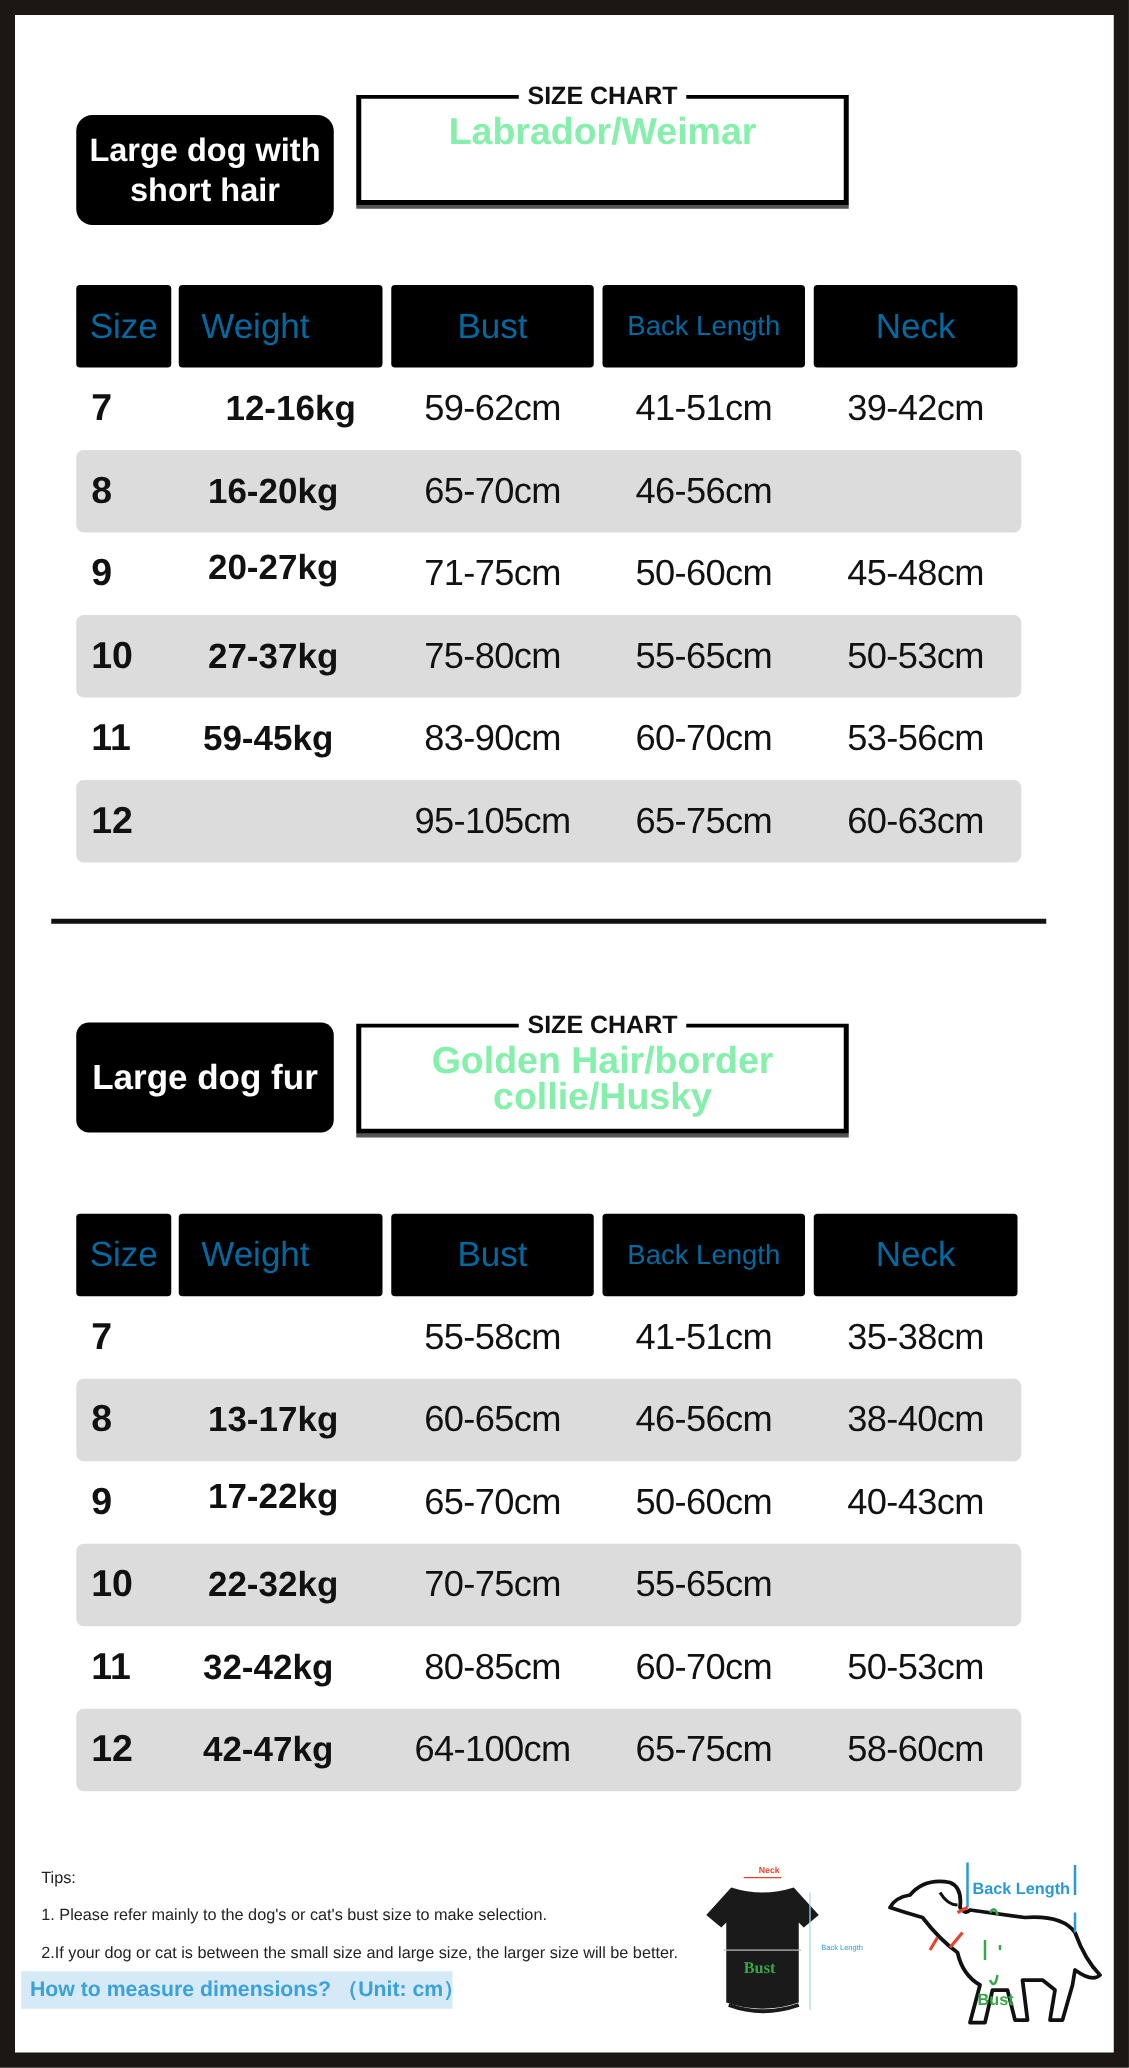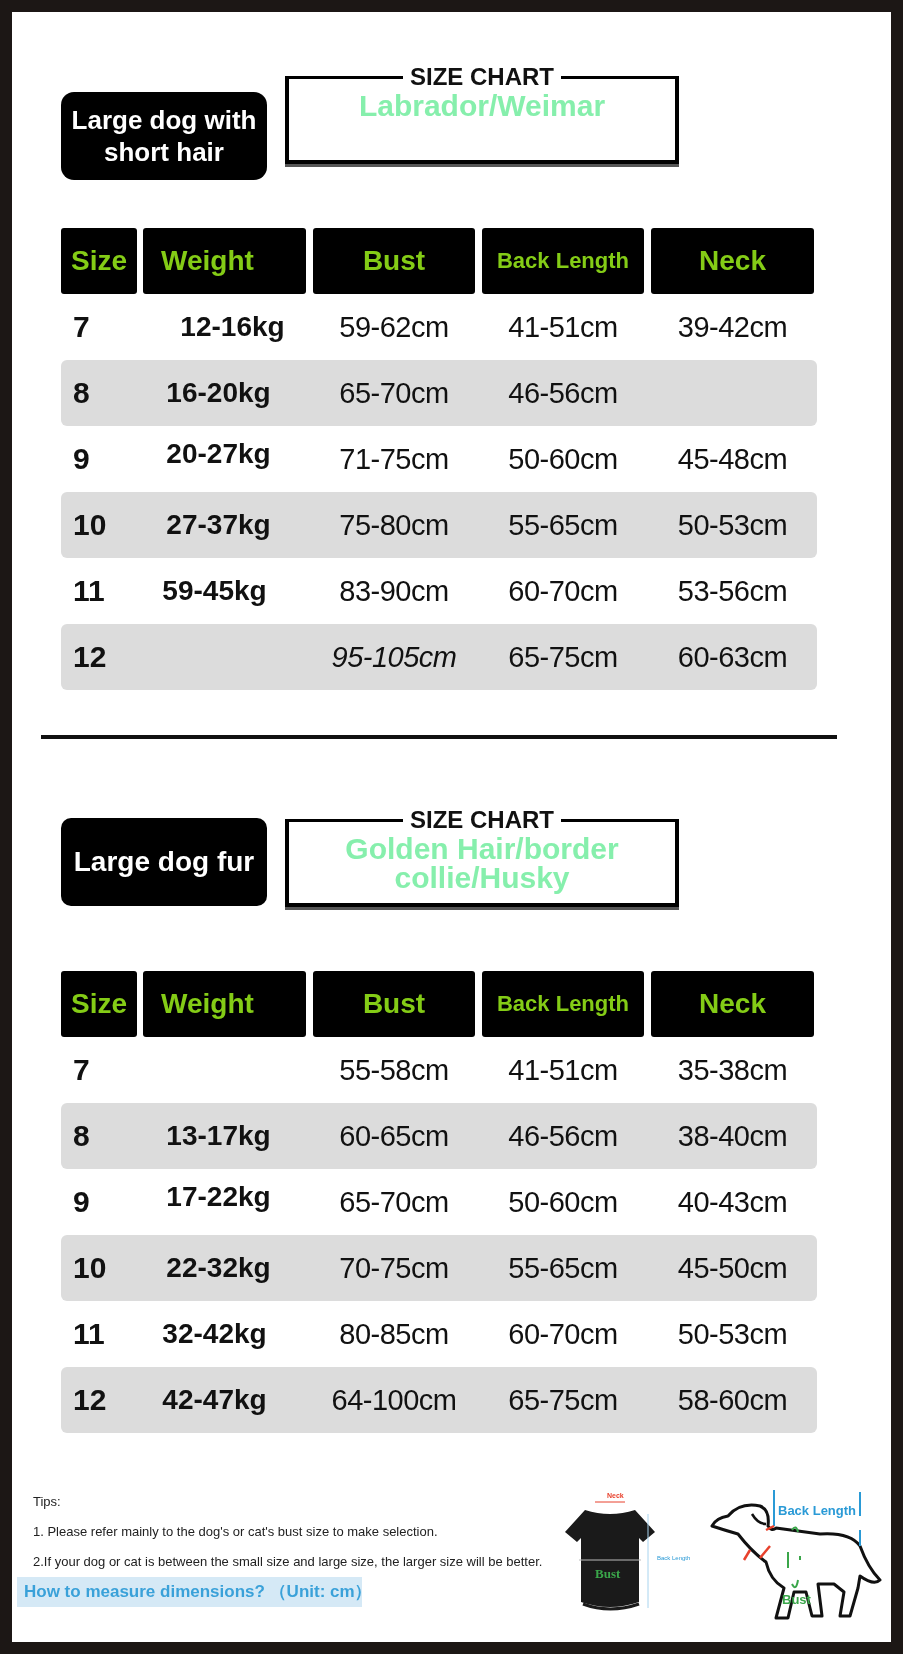--- a/index.html
+++ b/index.html
@@ -11,29 +11,29 @@
     color: #fff; font-weight: bold; display: flex; align-items: center; justify-content: center; text-align: center; line-height: 32px; }
   .cat-badge span { display: block; }
   .cat-badge.b1 { top: 92px; font-size: 26px; border-radius: 13px; }
   .cat-badge.b2 { top: 818px; font-size: 28px; }
 
   .chart-box { position: absolute; left: 285px; width: 394px; height: 88px; border: 4px solid #000; border-top-width: 3px;
     box-shadow: 0 3px 0 #555; text-align: center; }
   .chart-box.c1 { top: 76px; }
   .chart-box.c2 { top: 819px; }
   .chart-box .legend { position: absolute; top: -17px; left: 50%; transform: translateX(-50%); background: #fff; padding: 0 7px;
-    font-size: 24px; font-weight: bold; letter-spacing: 0px; line-height: 30px; white-space: nowrap; color: #111; }
+    font-size: 20px; font-weight: bold; letter-spacing: 0px; line-height: 30px; white-space: nowrap; color: #111; }
   .chart-box .breeds { position: absolute; top: 12px; left: 0; right: 0; font-size: 30px; font-weight: bold; line-height: 29px; color: #86efac; }
   .chart-box .breeds span { display: block; }
 
   .size-table { position: absolute; left: 61px; width: 756px; }
   .size-table.t1 { top: 228px; }
   .size-table.t2 { top: 971px; }
   .thead { position: relative; height: 66px; }
-  .th { position: absolute; top: 0; height: 66px; background: #000; border-radius: 3px; color: #84cc16; font-weight: bold;
+  .th { position: absolute; top: 0; height: 66px; background: #000; border-radius: 3px; color: #0369a1; font-weight: normal;
     display: flex; align-items: center; justify-content: center; font-size: 28px; }
   .th.small { font-size: 22px; }
   .tbody { position: relative; }
   .tr { position: relative; height: 66px; }
   .tr.alt { background: #dcdcdc; border-radius: 6px; }
   .td { position: absolute; top: 0; height: 66px; display: flex; align-items: center; justify-content: center; font-size: 29px; color: #111; }
   .td.size { font-weight: bold; justify-content: flex-start; padding-left: 12px; font-size: 30px; }
   .td.weight { font-weight: bold; font-size: 28px; }
   .td.cm { font-family: "Liberation Sans Narrow", "Liberation Sans", sans-serif; letter-spacing: -0.5px; }
 
@@ -103,21 +103,21 @@
     </div>
     <div class="tr">
       <div class="td size" style="left:0;width:76px;">11</div>
       <div class="td weight" style="left:72px;width:163px;">59-45kg</div>
       <div class="td cm" style="left:252px;width:162px;">83-90cm</div>
       <div class="td cm" style="left:421px;width:162px;">60-70cm</div>
       <div class="td cm" style="left:590px;width:163px;">53-56cm</div>
     </div>
     <div class="tr alt">
       <div class="td size" style="left:0;width:76px;">12</div>
-      <div class="td cm" style="left:252px;width:162px;font-style:italic;">95-105cm</div>
+      <div class="td cm" style="left:252px;width:162px;">95-105cm</div>
       <div class="td cm" style="left:421px;width:162px;">65-75cm</div>
       <div class="td cm" style="left:590px;width:163px;">60-63cm</div>
     </div>
   </div>
 </div>
 
 <div class="divider"></div>
 
 <div class="cat-badge b2">
   <div>
@@ -159,21 +159,20 @@
       <div class="td weight" style="left:76px;width:163px;align-items:flex-start;padding-top:12px;">17-22kg</div>
       <div class="td cm" style="left:252px;width:162px;">65-70cm</div>
       <div class="td cm" style="left:421px;width:162px;">50-60cm</div>
       <div class="td cm" style="left:590px;width:163px;">40-43cm</div>
     </div>
     <div class="tr alt">
       <div class="td size" style="left:0;width:76px;">10</div>
       <div class="td weight" style="left:76px;width:163px;">22-32kg</div>
       <div class="td cm" style="left:252px;width:162px;">70-75cm</div>
       <div class="td cm" style="left:421px;width:162px;">55-65cm</div>
-      <div class="td cm" style="left:590px;width:163px;">45-50cm</div>
     </div>
     <div class="tr">
       <div class="td size" style="left:0;width:76px;">11</div>
       <div class="td weight" style="left:72px;width:163px;">32-42kg</div>
       <div class="td cm" style="left:252px;width:162px;">80-85cm</div>
       <div class="td cm" style="left:421px;width:162px;">60-70cm</div>
       <div class="td cm" style="left:590px;width:163px;">50-53cm</div>
     </div>
     <div class="tr alt">
       <div class="td size" style="left:0;width:76px;">12</div>

